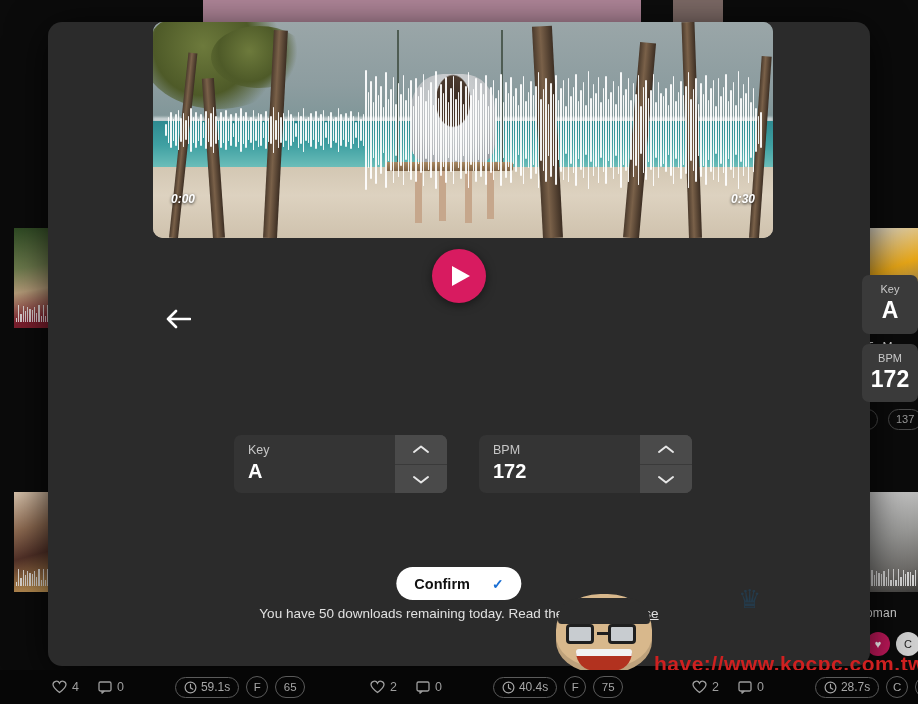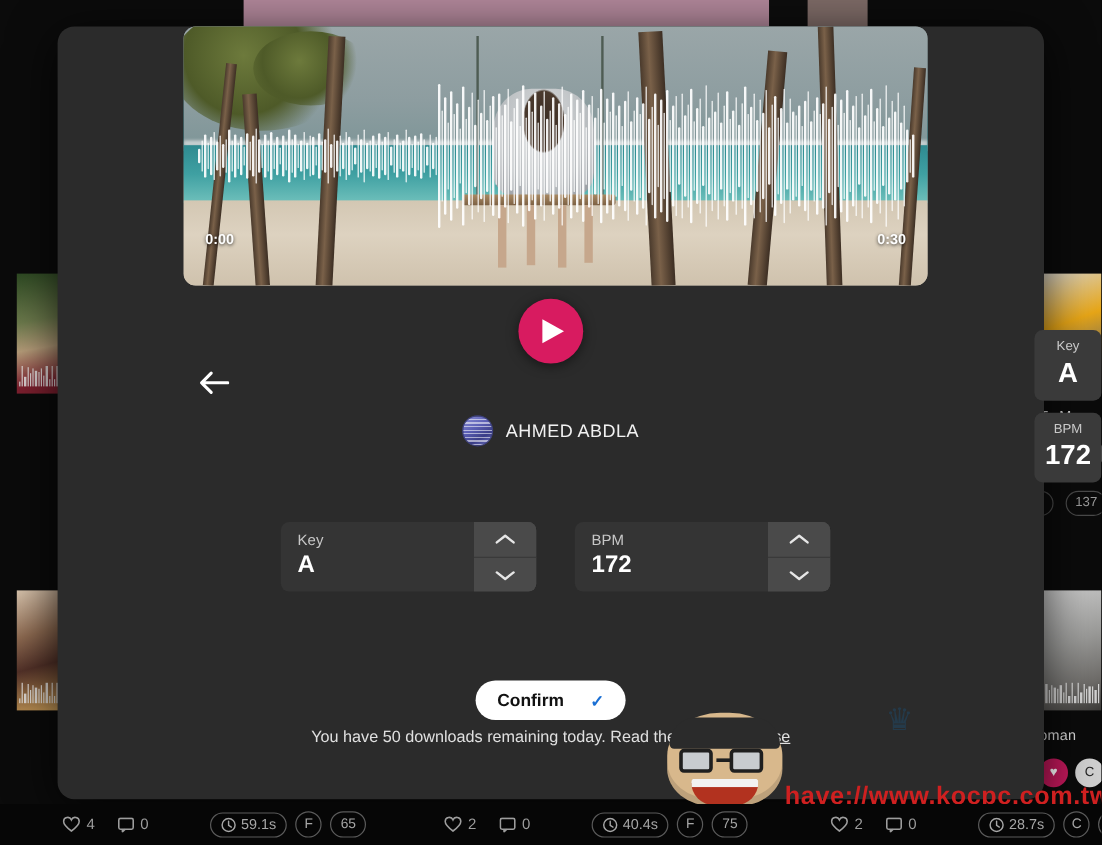--- a/index.html
+++ b/index.html
@@ -118,20 +118,21 @@
 
   .player {
     position: absolute;
     left: 105px;
     top: 0px;
     width: 620px;
     height: 216px;
     border-radius: 10px;
     overflow: hidden;
     background: linear-gradient(180deg, #8f9b9d 0%, #7e9699 18%, #2f8a92 42%, #49a4a6 52%, #cdbfae 70%, #d7cdbd 100%);
+    font-style: italic;
   }
   .player-scene { position: absolute; inset: 0; }
   .sky {
     position: absolute; left:0; right:0; top:0; height: 48%;
     background: linear-gradient(180deg,#9aa6a8 0%, #8d9da0 60%, #7d9597 100%);
   }
   .sea {
     position: absolute; left:0; right:0; top: 46%; height: 22%;
     background: linear-gradient(180deg,#2e8a90 0%, #3fa0a2 50%, #6fc0bb 100%);
   }
@@ -929,24 +930,20 @@
       </svg>
     </button>
 
     <button class="back-btn">
       <svg width="26" height="22" viewBox="0 0 26 22">
         <path d="M11 3 L3 11 L11 19 M3 11 L25 11" stroke="#ffffff" stroke-width="2.6" fill="none" stroke-linecap="round" stroke-linejoin="round"></path>
       </svg>
     </button>
 
 
-    <div class="artist-row">
-      <div class="avatar"></div>
-      <div class="artist-name">AHMED ABDLA</div>
-    </div>
 
     <div class="side-badges">
       <div class="badge">
         <span class="lbl">Key</span>
         <span class="val">A</span>
       </div>
       <div class="badge">
         <span class="lbl">BPM</span>
         <span class="val">172</span>
       </div>

